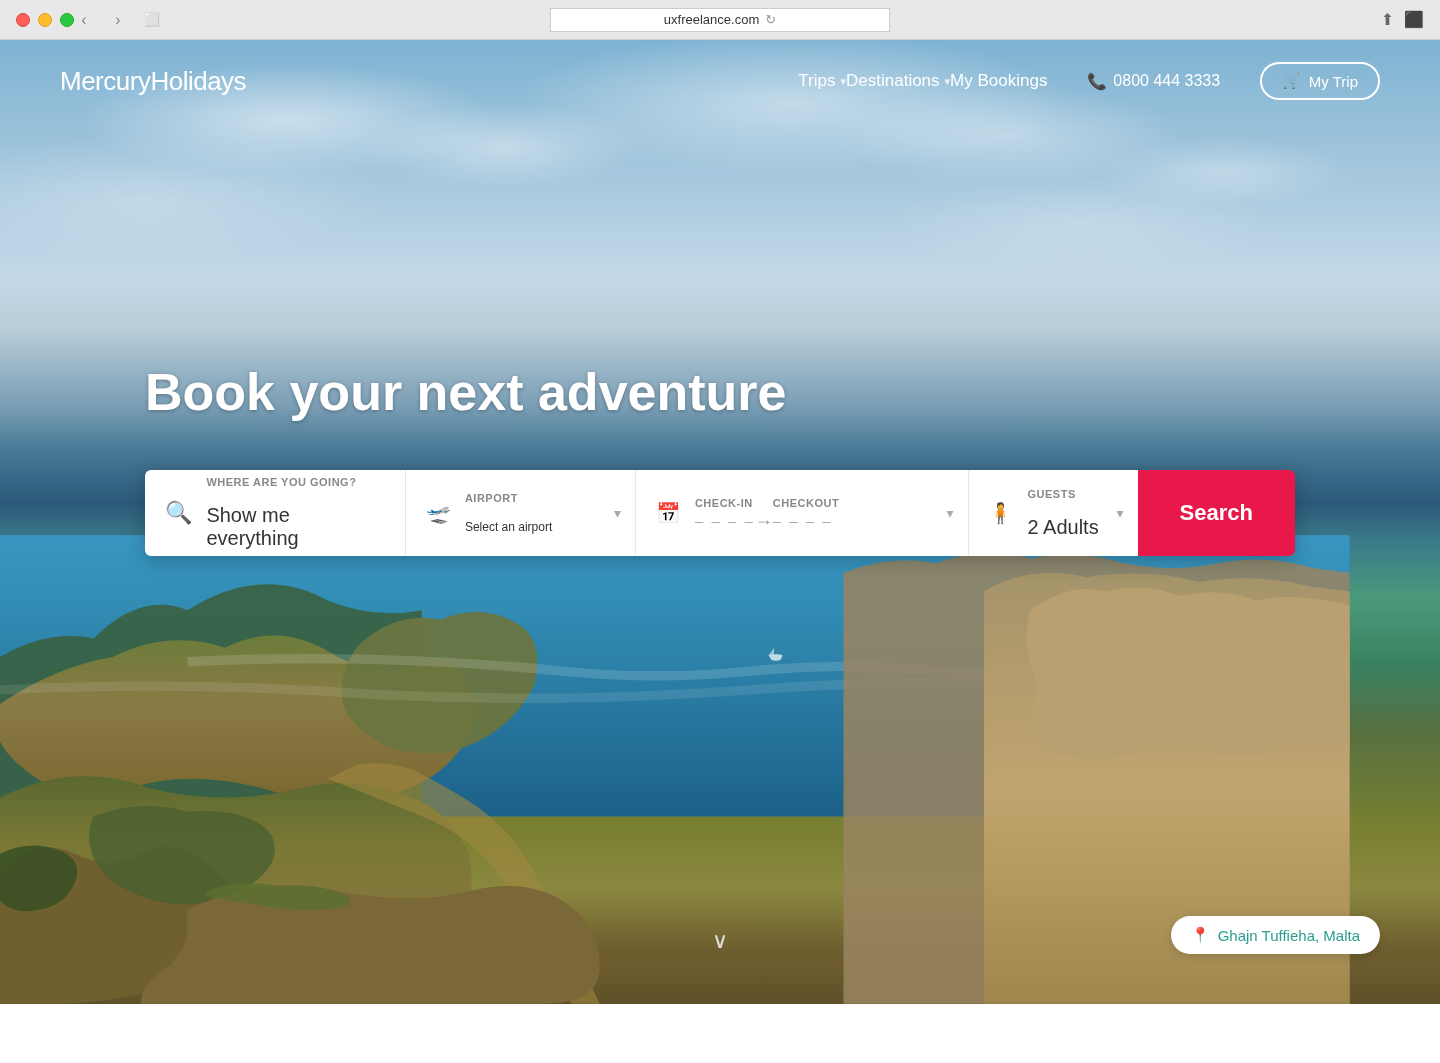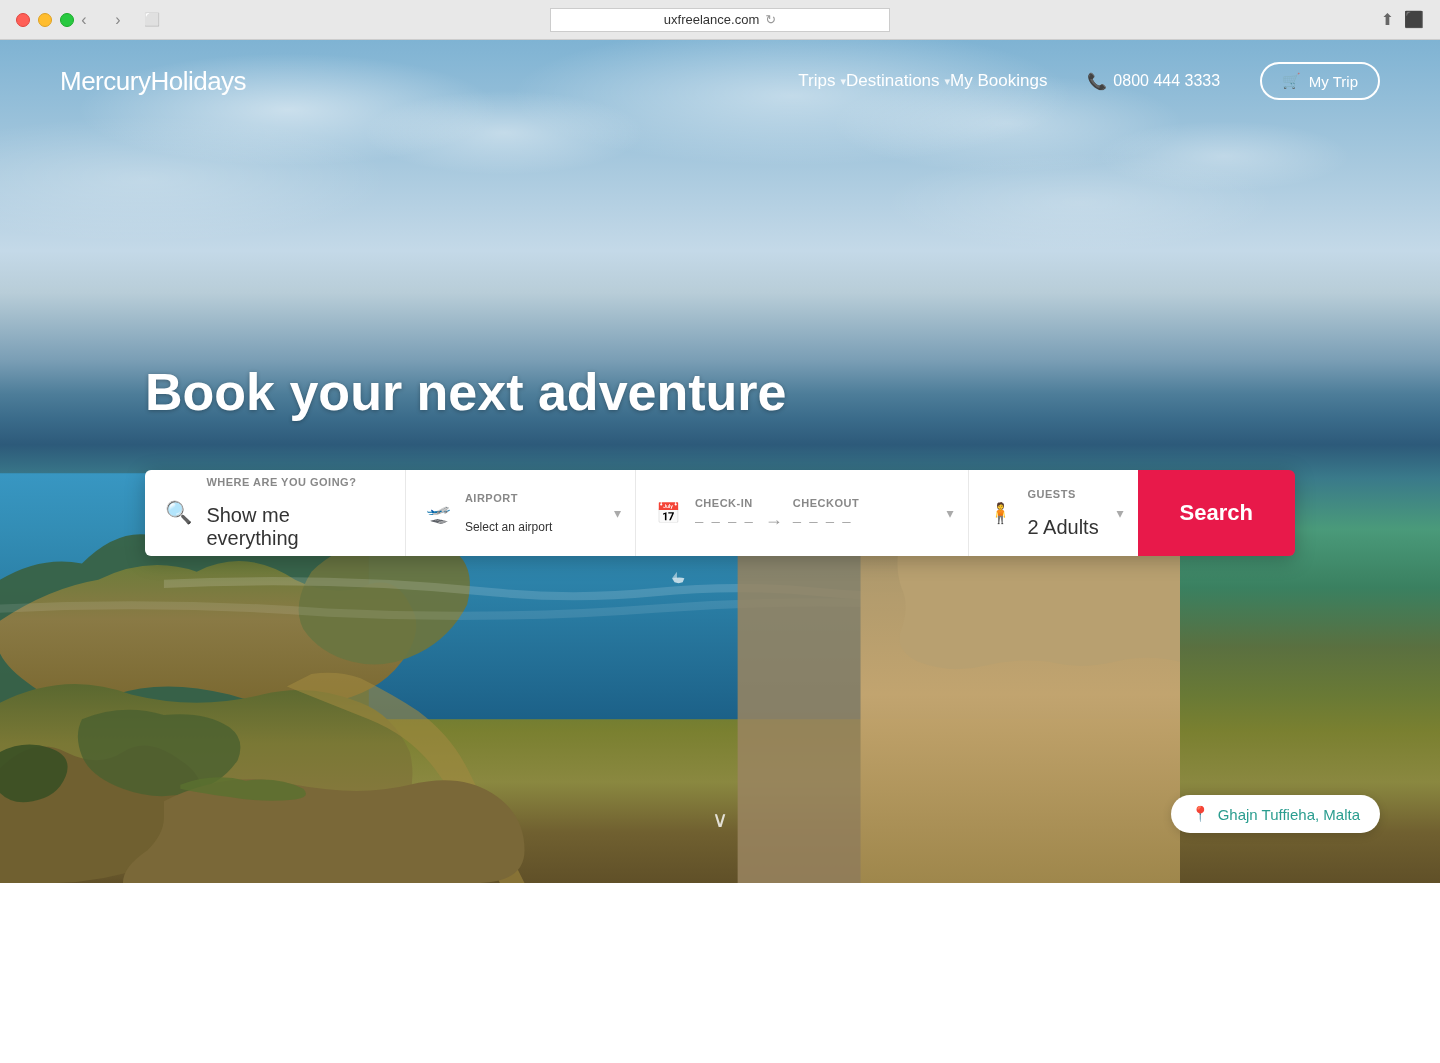--- a/index.html
+++ b/index.html
@@ -81,21 +81,21 @@
     .os-toolbar-icon {
       color: #666;
       font-size: 16px;
       cursor: pointer;
     }
 
     
     .hero {
       position: relative;
       width: 100%;
-      height: 843px;
+      height: 964px;
       overflow: hidden;
     }
 
     .hero-bg {
       position: absolute;
       inset: 0;
       background:
         
         linear-gradient(180deg,
           #7fb3d3 0%,
@@ -263,21 +263,20 @@
     }
 
     .sf-placeholder {
       font-size: 12px;
       color: #333;
     }
 
     .sf-dates-inner {
       display: flex;
       align-items: center;
-      gap: 10px;
     }
 
     .sf-date-col {
       display: flex;
       flex-direction: column;
       gap: 3px;
     }
 
     .sf-date-val {
       font-size: 15px;

